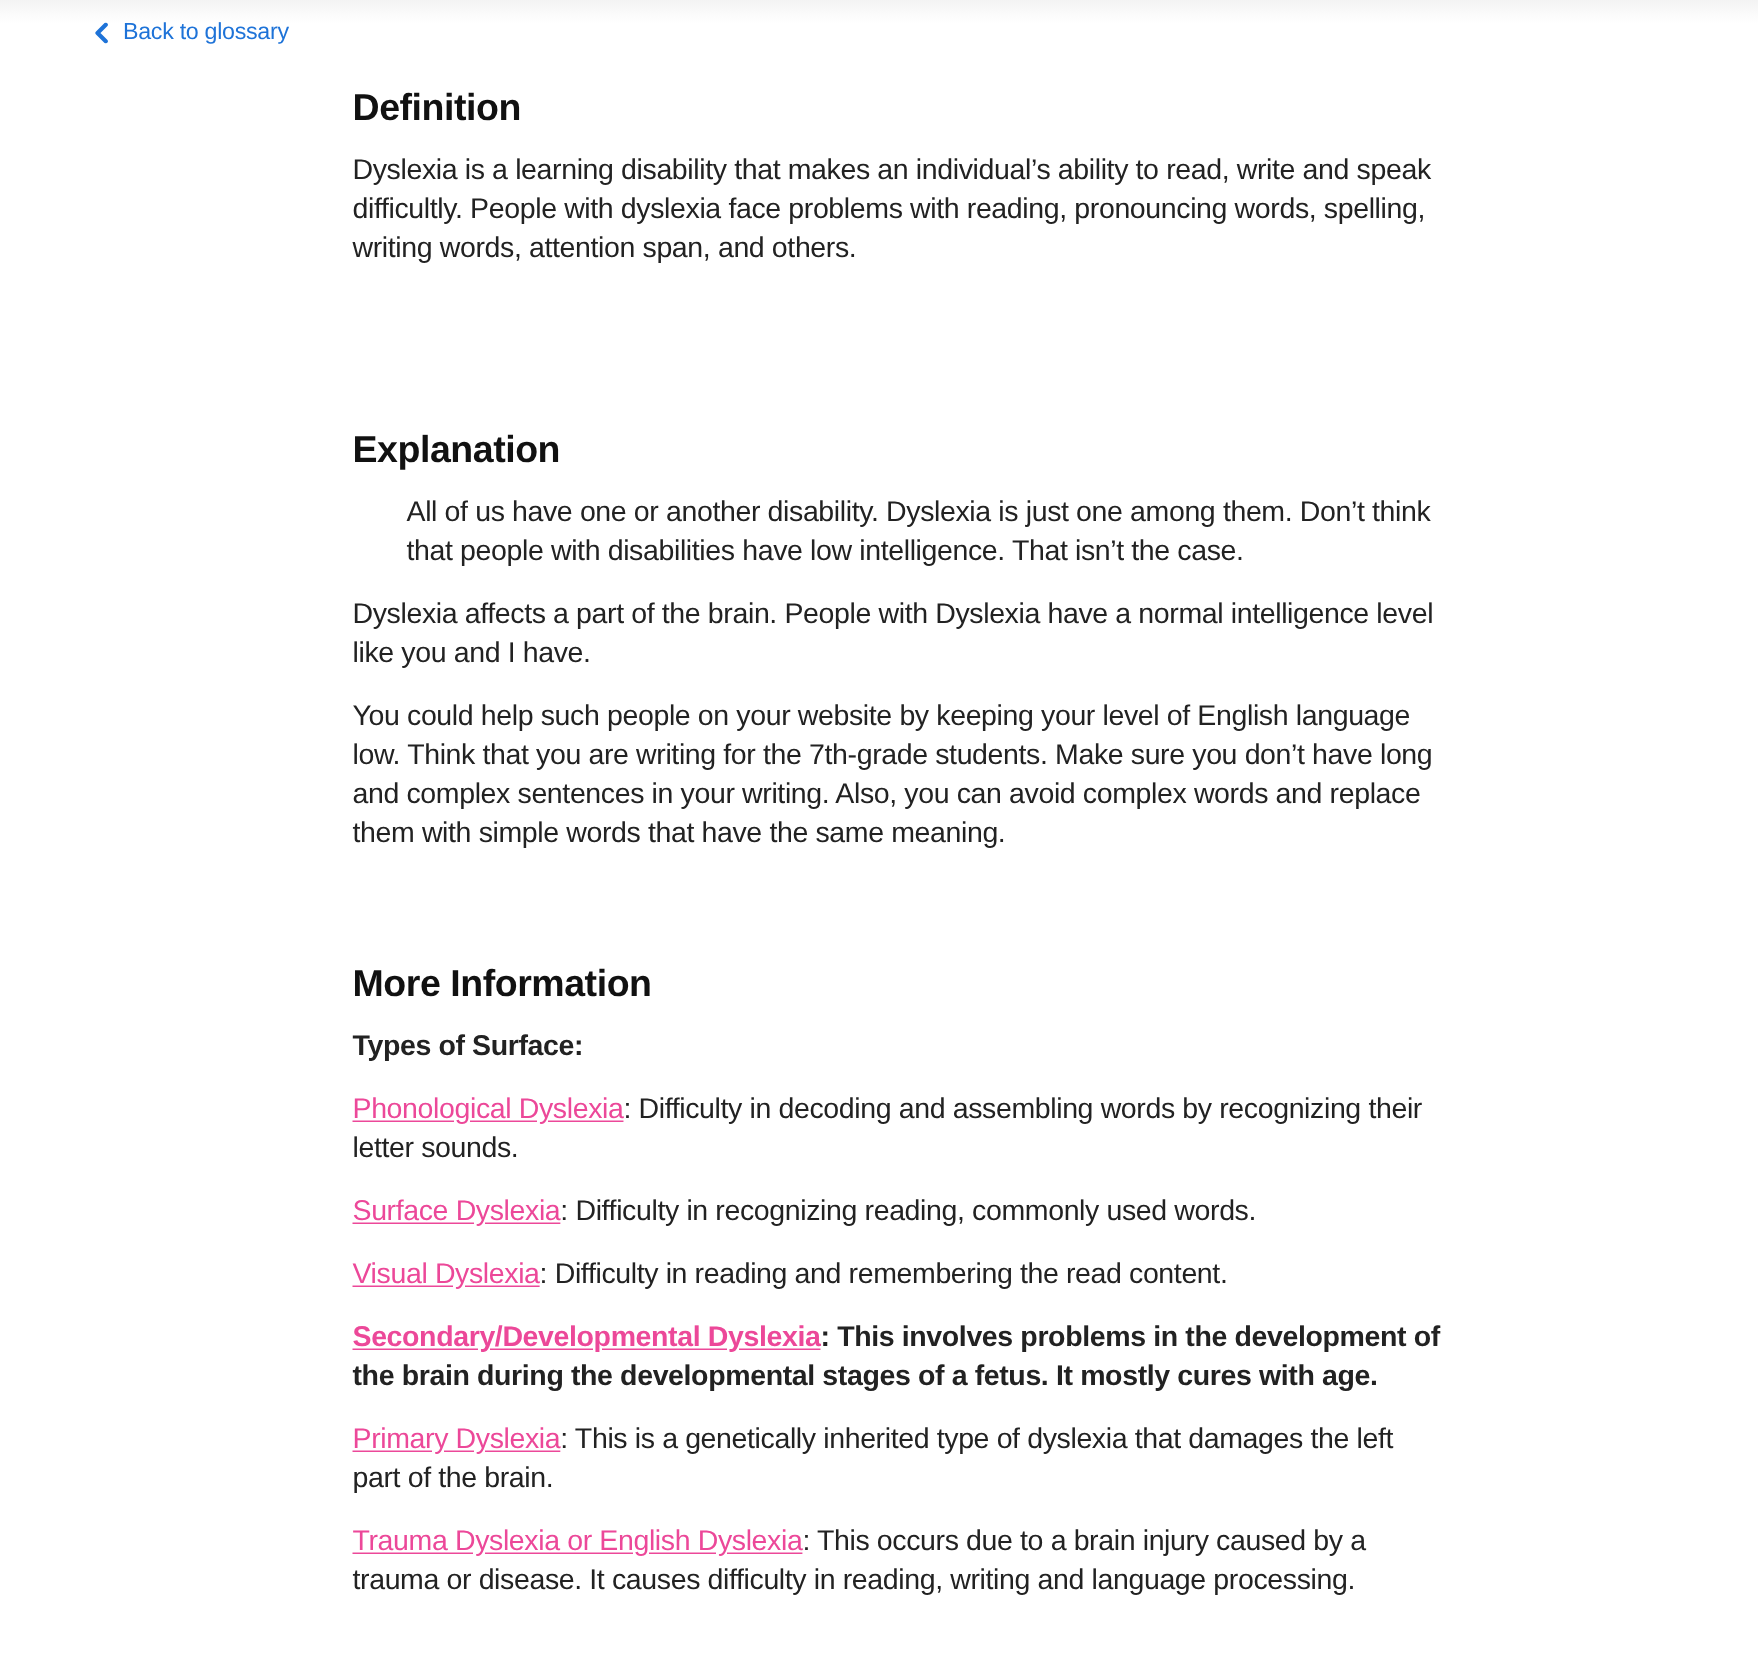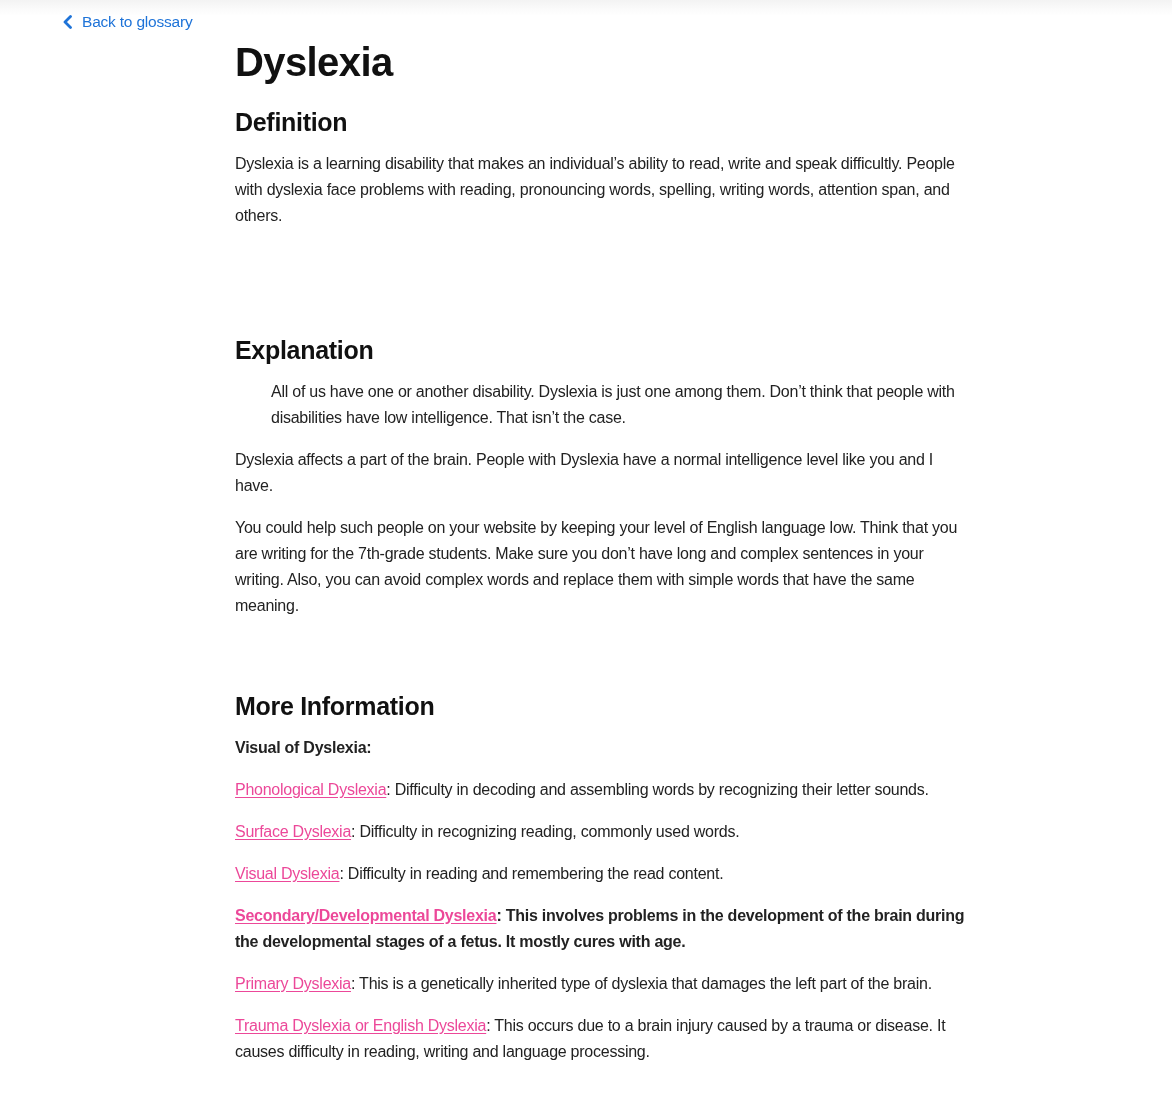--- a/index.html
+++ b/index.html
@@ -25,21 +25,21 @@
     }
     h1.page-title {
       font-size: 40px; font-weight: bold; color: #111111;
       letter-spacing: -0.6px; line-height: 48px; margin-top: 2px;
     }
     h2.section-title {
       font-size: 25px; font-weight: bold; color: #111111;
       letter-spacing: -0.3px; line-height: 32px;
     }
     p.body {
-      font-size: 16px; line-height: 26px; color: #222222;
+      font-size: 19px; line-height: 26px; color: #222222;
       letter-spacing: -0.25px;
     }
     .def-title { margin-top: 20px; }
     .def-p { margin-top: 13px; }
     .exp-title { margin-top: 105px; }
     .exp-p1 { margin-top: 13px; margin-left: 36px; }
     .gap16 { margin-top: 16px; }
     .more-title { margin-top: 71px; }
     .types-label { margin-top: 13px; font-weight: bold; }
     .term { text-decoration: underline; text-underline-offset: 2px; color: #ec4899; cursor: pointer; }
@@ -51,37 +51,36 @@
 <div class="top-shade"></div>
 
 <a class="back-link">
   <svg viewBox="0 0 11 14">
     <path d="M8.5 1.5 L3 7 L8.5 12.5" fill="none" stroke="#1e73d8" stroke-width="2.8" stroke-linecap="round" stroke-linejoin="round"></path>
   </svg>
   <span>Back to glossary</span>
 </a>
 
 <main class="content">
-  <h1 class="page-title">Dyslexia</h1>
 
   <section>
     <h2 class="section-title def-title">Definition</h2>
     <p class="body def-p">Dyslexia is a learning disability that makes an individual’s ability to read, write and speak difficultly. People with dyslexia face problems with reading, pronouncing words, spelling, writing words, attention span, and others.</p>
   </section>
 
   <section>
     <h2 class="section-title exp-title">Explanation</h2>
     <p class="body exp-p1">All of us have one or another disability. Dyslexia is just one among them. Don’t think that people with disabilities have low intelligence. That isn’t the case.</p>
     <p class="body gap16">Dyslexia affects a part of the brain. People with Dyslexia have a normal intelligence level like you and I have.</p>
     <p class="body gap16">You could help such people on your website by keeping your level of English language low. Think that you are writing for the 7th-grade students. Make sure you don’t have long and complex sentences in your writing. Also, you can avoid complex words and replace them with simple words that have the same meaning.</p>
   </section>
 
   <section>
     <h2 class="section-title more-title">More Information</h2>
-    <p class="body types-label">Visual of Dyslexia:</p>
+    <p class="body types-label">Types of Surface:</p>
 
     <p class="body gap16">
       <a class="term">Phonological Dyslexia</a><span>: Difficulty in decoding and assembling words by recognizing their letter sounds.</span>
     </p>
     <p class="body gap16">
       <a class="term">Surface Dyslexia</a><span>: Difficulty in recognizing reading, commonly used words.</span>
     </p>
     <p class="body gap16">
       <a class="term">Visual Dyslexia</a><span>: Difficulty in reading and remembering the read content.</span>
     </p>

